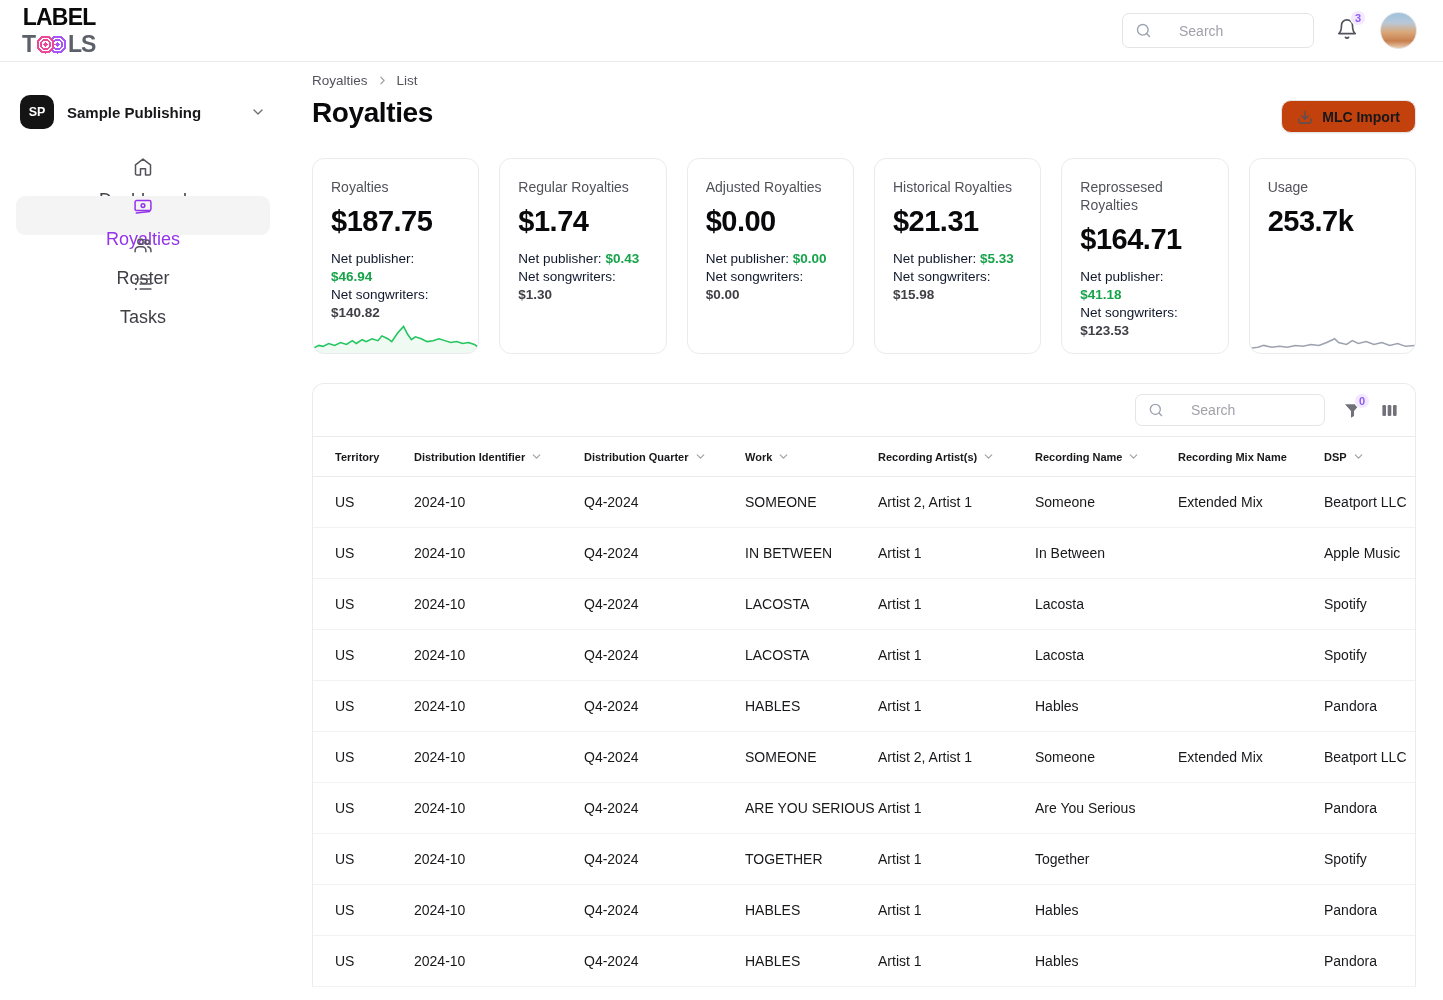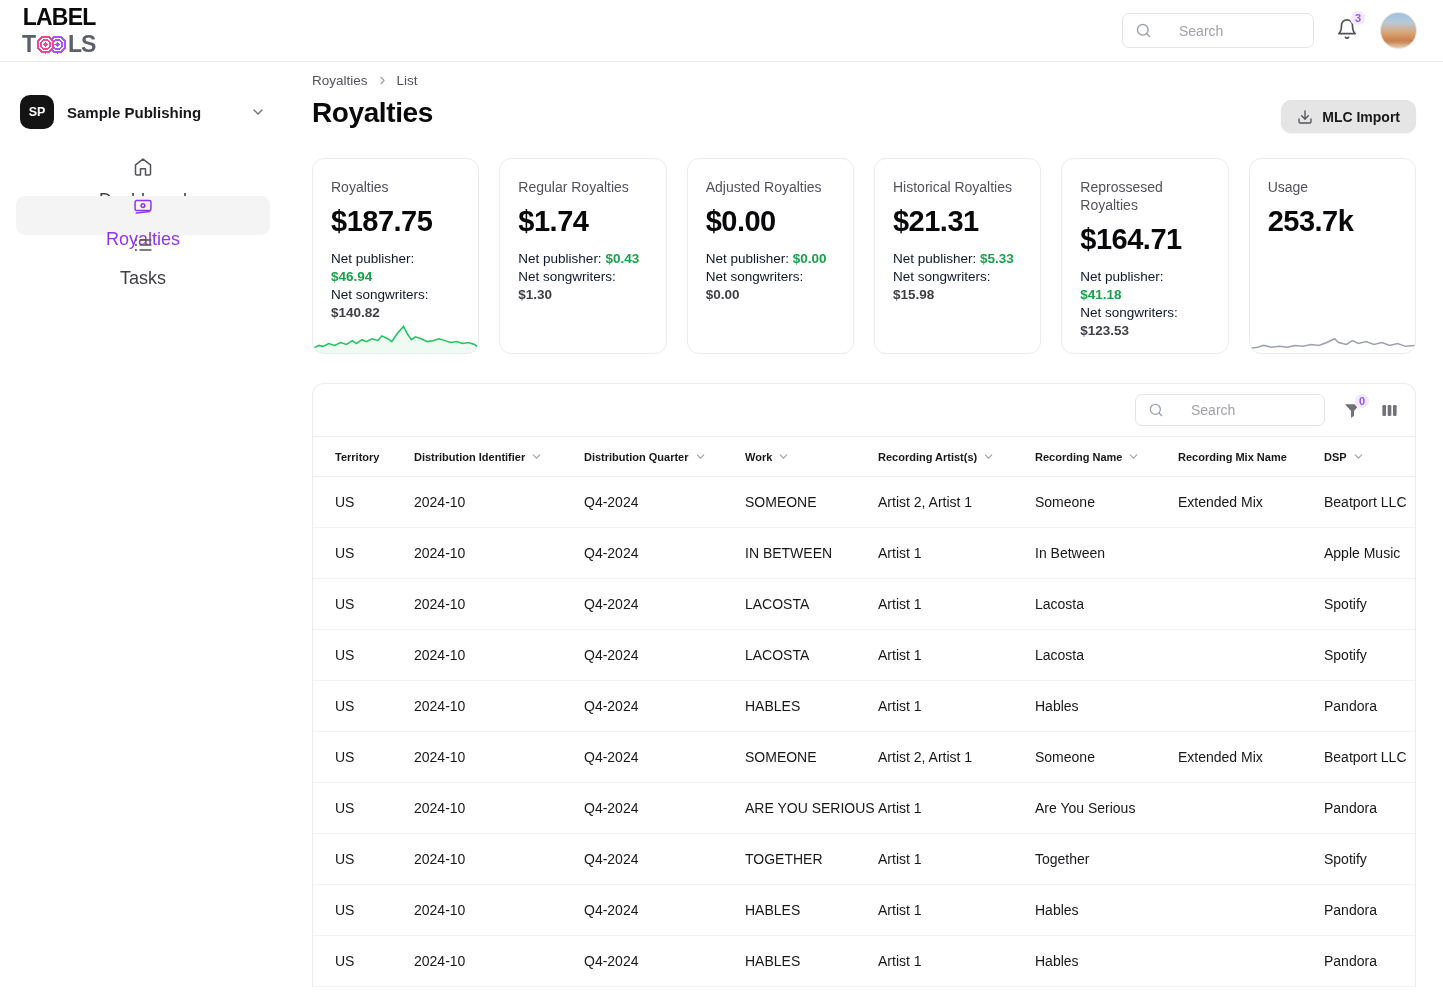--- a/index.html
+++ b/index.html
@@ -74,21 +74,21 @@
   .nav-item.active { background:#f4f4f5; color:#9333ea; font-weight:500; }
   .nav-item.active .icon { color:#9333ea; }
 
   
   .breadcrumb { display:flex; align-items:center; gap:8px; font-size:13.5px; color:#52525b; }
   .breadcrumb .chev { color:#a1a1aa; }
   .title-row { display:flex; align-items:flex-start; justify-content:space-between; margin-top:9px; }
   .page-title { font-size:28px; font-weight:800; color:#09090b; letter-spacing:-0.4px; }
   .import-btn {
     display:flex; align-items:center; gap:9px; height:33px; padding:0 15px;
-    background:#e5e5e5; border:1px solid #e4e4e7; border-radius:10px;
+    background:#c2410c; border:1px solid #e4e4e7; border-radius:10px;
     font-family:"Liberation Sans", sans-serif; font-size:14px; font-weight:700; color:#18181b;
     box-shadow:0 1px 2px rgba(0,0,0,0.05); cursor:pointer; margin-top:3px;
   }
   .import-btn .icon { color:#52525b; }
 
   
   .cards { display:flex; gap:20px; margin-top:25px; }
   .card {
     flex:1; min-width:0; height:196px; position:relative; overflow:hidden;
     border:1px solid #ebebee; border-radius:12px; background:#fff; padding:19px 18px;
@@ -183,20 +183,31 @@
             <svg width="20" height="20" viewBox="0 0 24 24" fill="none" stroke="currentColor" stroke-width="1.8" stroke-linecap="round" stroke-linejoin="round">
               <rect x="2.5" y="5.5" width="19" height="12" rx="2"></rect>
               <circle cx="12" cy="11.5" r="2.2"></circle>
               <path d="M4 20.5l16-2"></path>
             </svg>
           </span>
           <span>Royalties</span>
         </div>
         <div class="nav-item">
           <span class="icon">
+            <svg width="20" height="20" viewBox="0 0 24 24" fill="none" stroke="currentColor" stroke-width="1.8" stroke-linecap="round" stroke-linejoin="round">
+              <circle cx="9" cy="8" r="3.2"></circle>
+              <path d="M2.5 20v-1.2A4.8 4.8 0 0 1 7.3 14h3.4a4.8 4.8 0 0 1 4.8 4.8V20"></path>
+              <circle cx="17" cy="8.5" r="2.6"></circle>
+              <path d="M17.8 14.1a4.4 4.4 0 0 1 3.7 4.3V20"></path>
+            </svg>
+          </span>
+          <span>Roster</span>
+        </div>
+        <div class="nav-item">
+          <span class="icon">
             <svg width="20" height="20" viewBox="0 0 24 24" fill="none" stroke="currentColor" stroke-width="1.8" stroke-linecap="round">
               <path d="M8.5 6h13M8.5 12h13M8.5 18h13"></path>
               <path d="M3.5 6h.01M3.5 12h.01M3.5 18h.01" stroke-width="2.6"></path>
             </svg>
           </span>
           <span>Tasks</span>
         </div>
       </nav>
   </aside>
 

